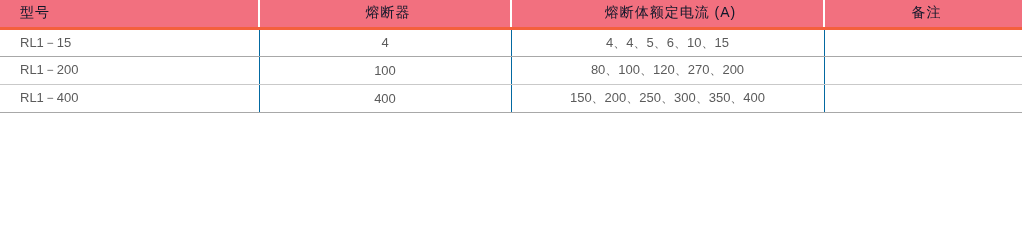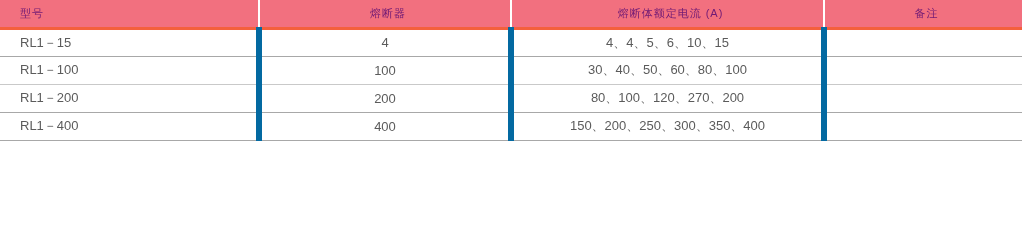--- a/index.html
+++ b/index.html
@@ -21,22 +21,22 @@
     margin: 0;
   }
 
   
   #spec-table thead tr {
     background: #f2707f;
   }
   #spec-table thead th {
     height: 28px;
     padding: 0 0 0 6px;
-    color: #701a75;
-    font-size: 11px;
+    color: #0f172a;
+    font-size: 14px;
     font-weight: normal;
     letter-spacing: 1px;
     text-align: center;
     vertical-align: middle;
     border: none;
     border-right: 2px solid #ffffff;
     box-sizing: border-box;
   }
   #spec-table thead th.col-model {
     text-align: left;
@@ -50,21 +50,21 @@
   }
 
   
   #spec-table tbody td {
     height: 28px;
     font-size: 13px;
     color: #5b5b5b;
     text-align: center;
     vertical-align: middle;
     border-bottom: 1px solid #a8a8a8;
-    border-right: 6px solid #0369a1;
+    border-right: 1px solid #0369a1;
     box-sizing: border-box;
     white-space: nowrap;
   }
   #spec-table tbody td.col-model {
     text-align: left;
     padding-left: 20px;
   }
   #spec-table tbody td.col-remark {
     border-right: none;
   }
@@ -94,28 +94,22 @@
     </tr>
   </thead>
   <tbody>
     <tr>
       <td class="col-model">RL1－15</td>
       <td>4</td>
       <td>4、4、5、6、10、15</td>
       <td class="col-remark"></td>
     </tr>
     <tr>
-      <td class="col-model">RL1－100</td>
+      <td class="col-model">RL1－200</td>
       <td>100</td>
-      <td>30、40、50、60、80、100</td>
-      <td class="col-remark"></td>
-    </tr>
-    <tr>
-      <td class="col-model">RL1－200</td>
-      <td>200</td>
       <td>80、100、120、270、200</td>
       <td class="col-remark"></td>
     </tr>
     <tr>
       <td class="col-model">RL1－400</td>
       <td>400</td>
       <td>150、200、250、300、350、400</td>
       <td class="col-remark"></td>
     </tr>
   </tbody>

